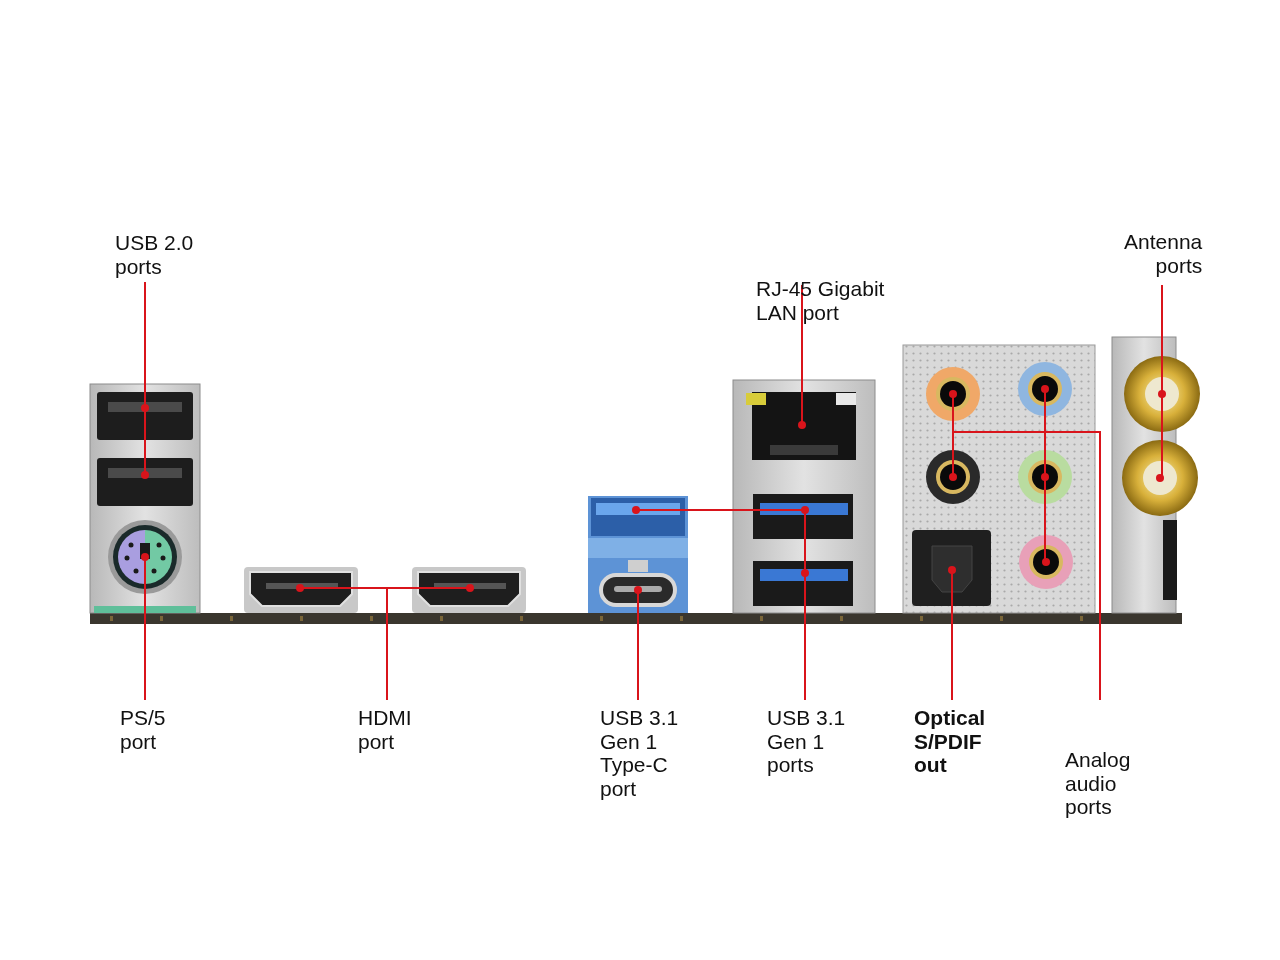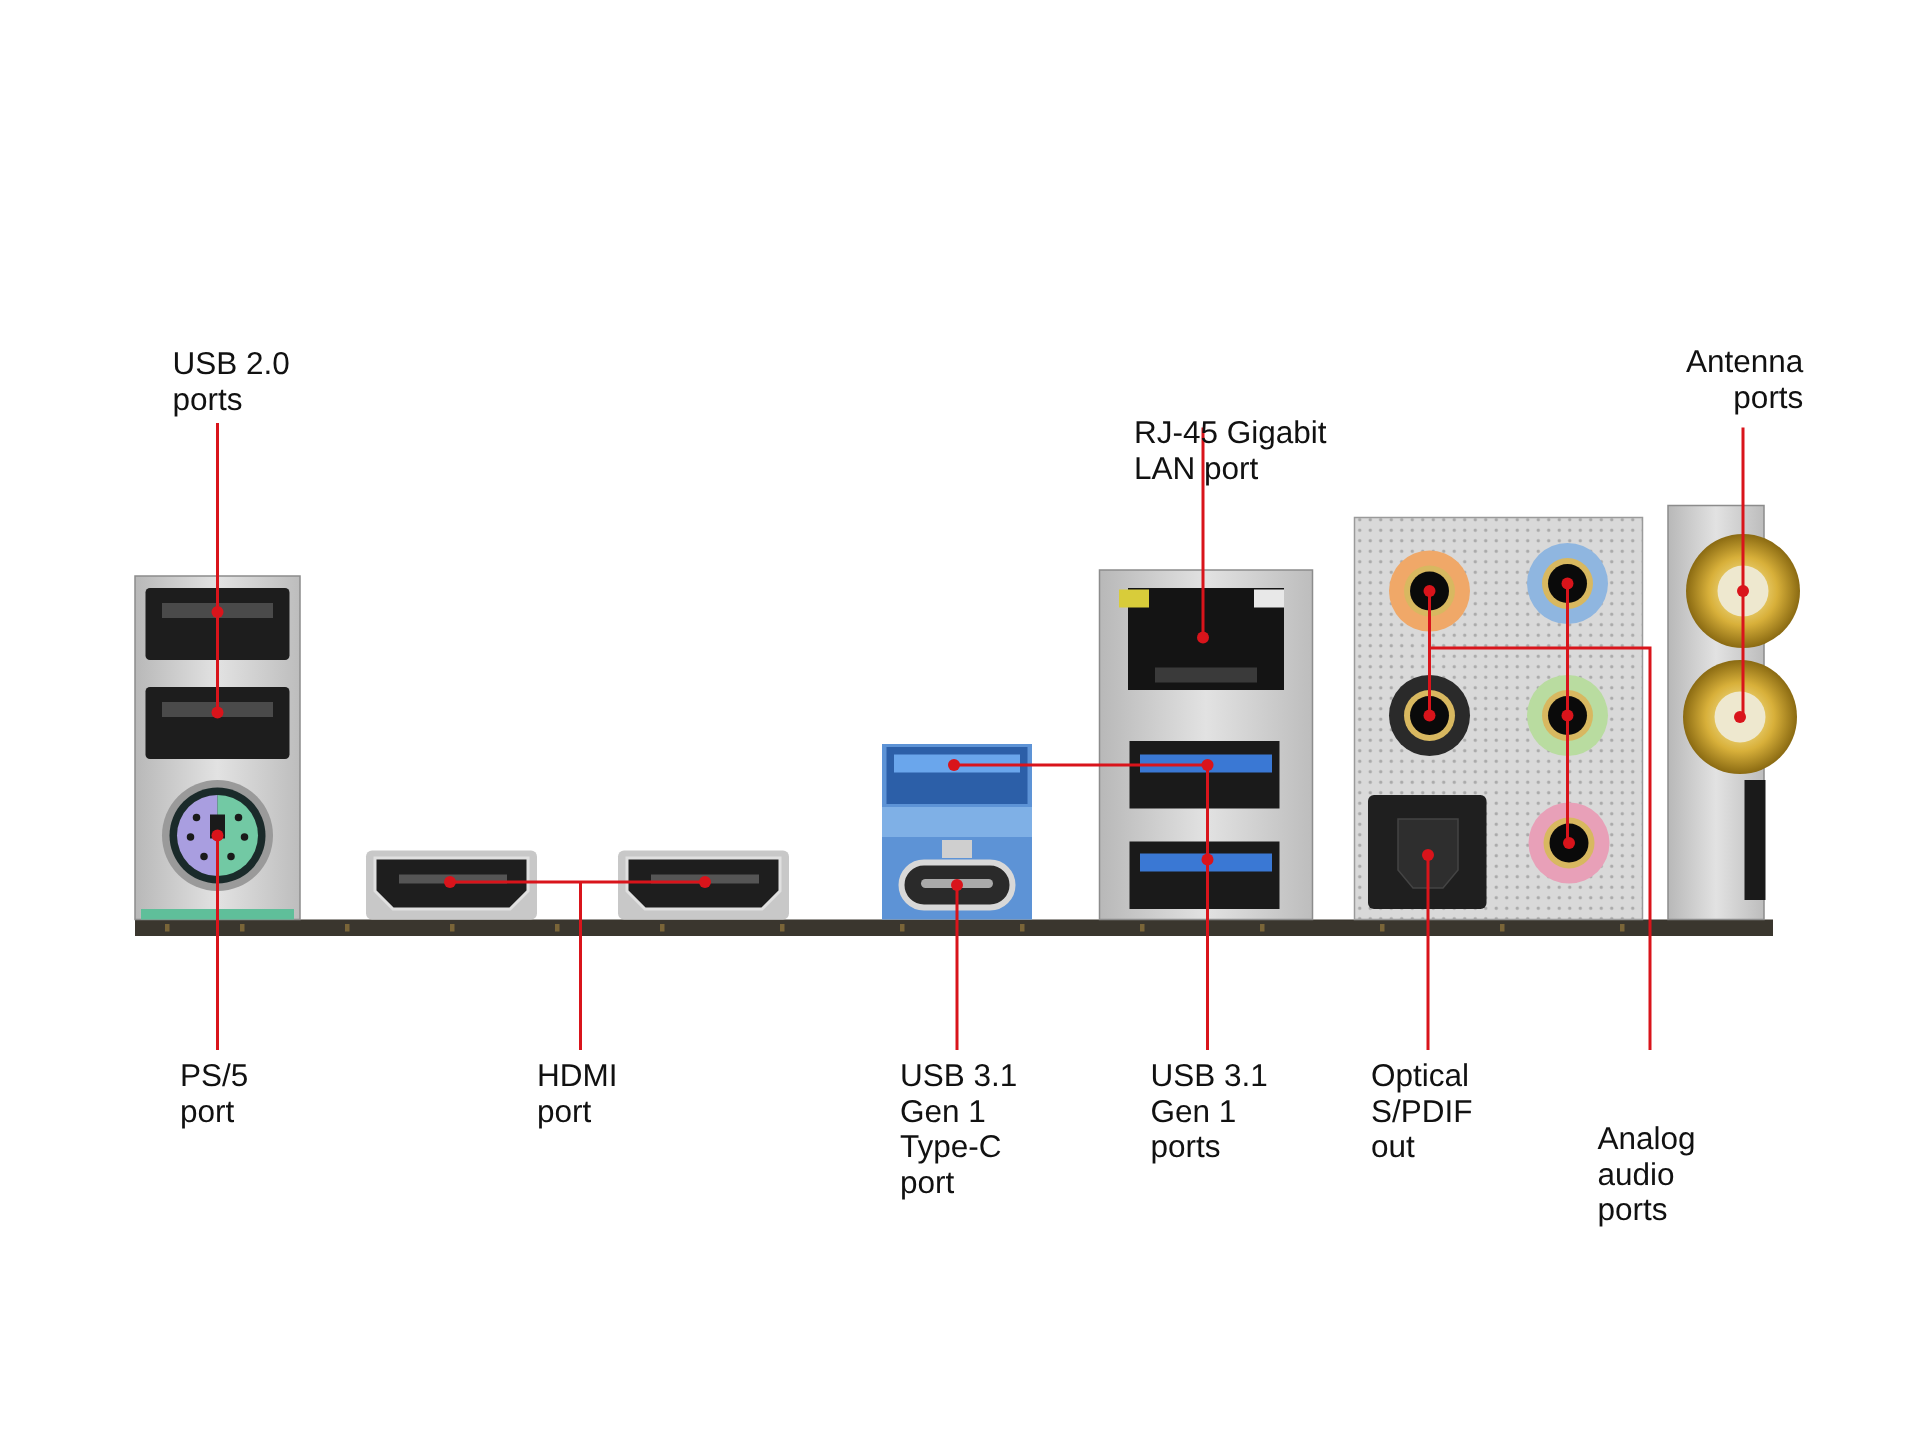--- a/index.html
+++ b/index.html
@@ -194,18 +194,18 @@
 port</div>
 <div class="label" style="left:358px; top:706px;">HDMI
 port</div>
 <div class="label" style="left:600px; top:706px;">USB 3.1
 Gen 1
 Type-C
 port</div>
 <div class="label" style="left:767px; top:706px;">USB 3.1
 Gen 1
 ports</div>
-<div class="label" style="left:914px; top:706px;">Optical
+<div class="label" style="left:914px; top:706px;font-weight:bold;">Optical
 S/PDIF
 out</div>
 <div class="label" style="left:1065px; top:738px;margin-top:10px;">Analog
 audio
 ports</div>
 
 </body></html>

